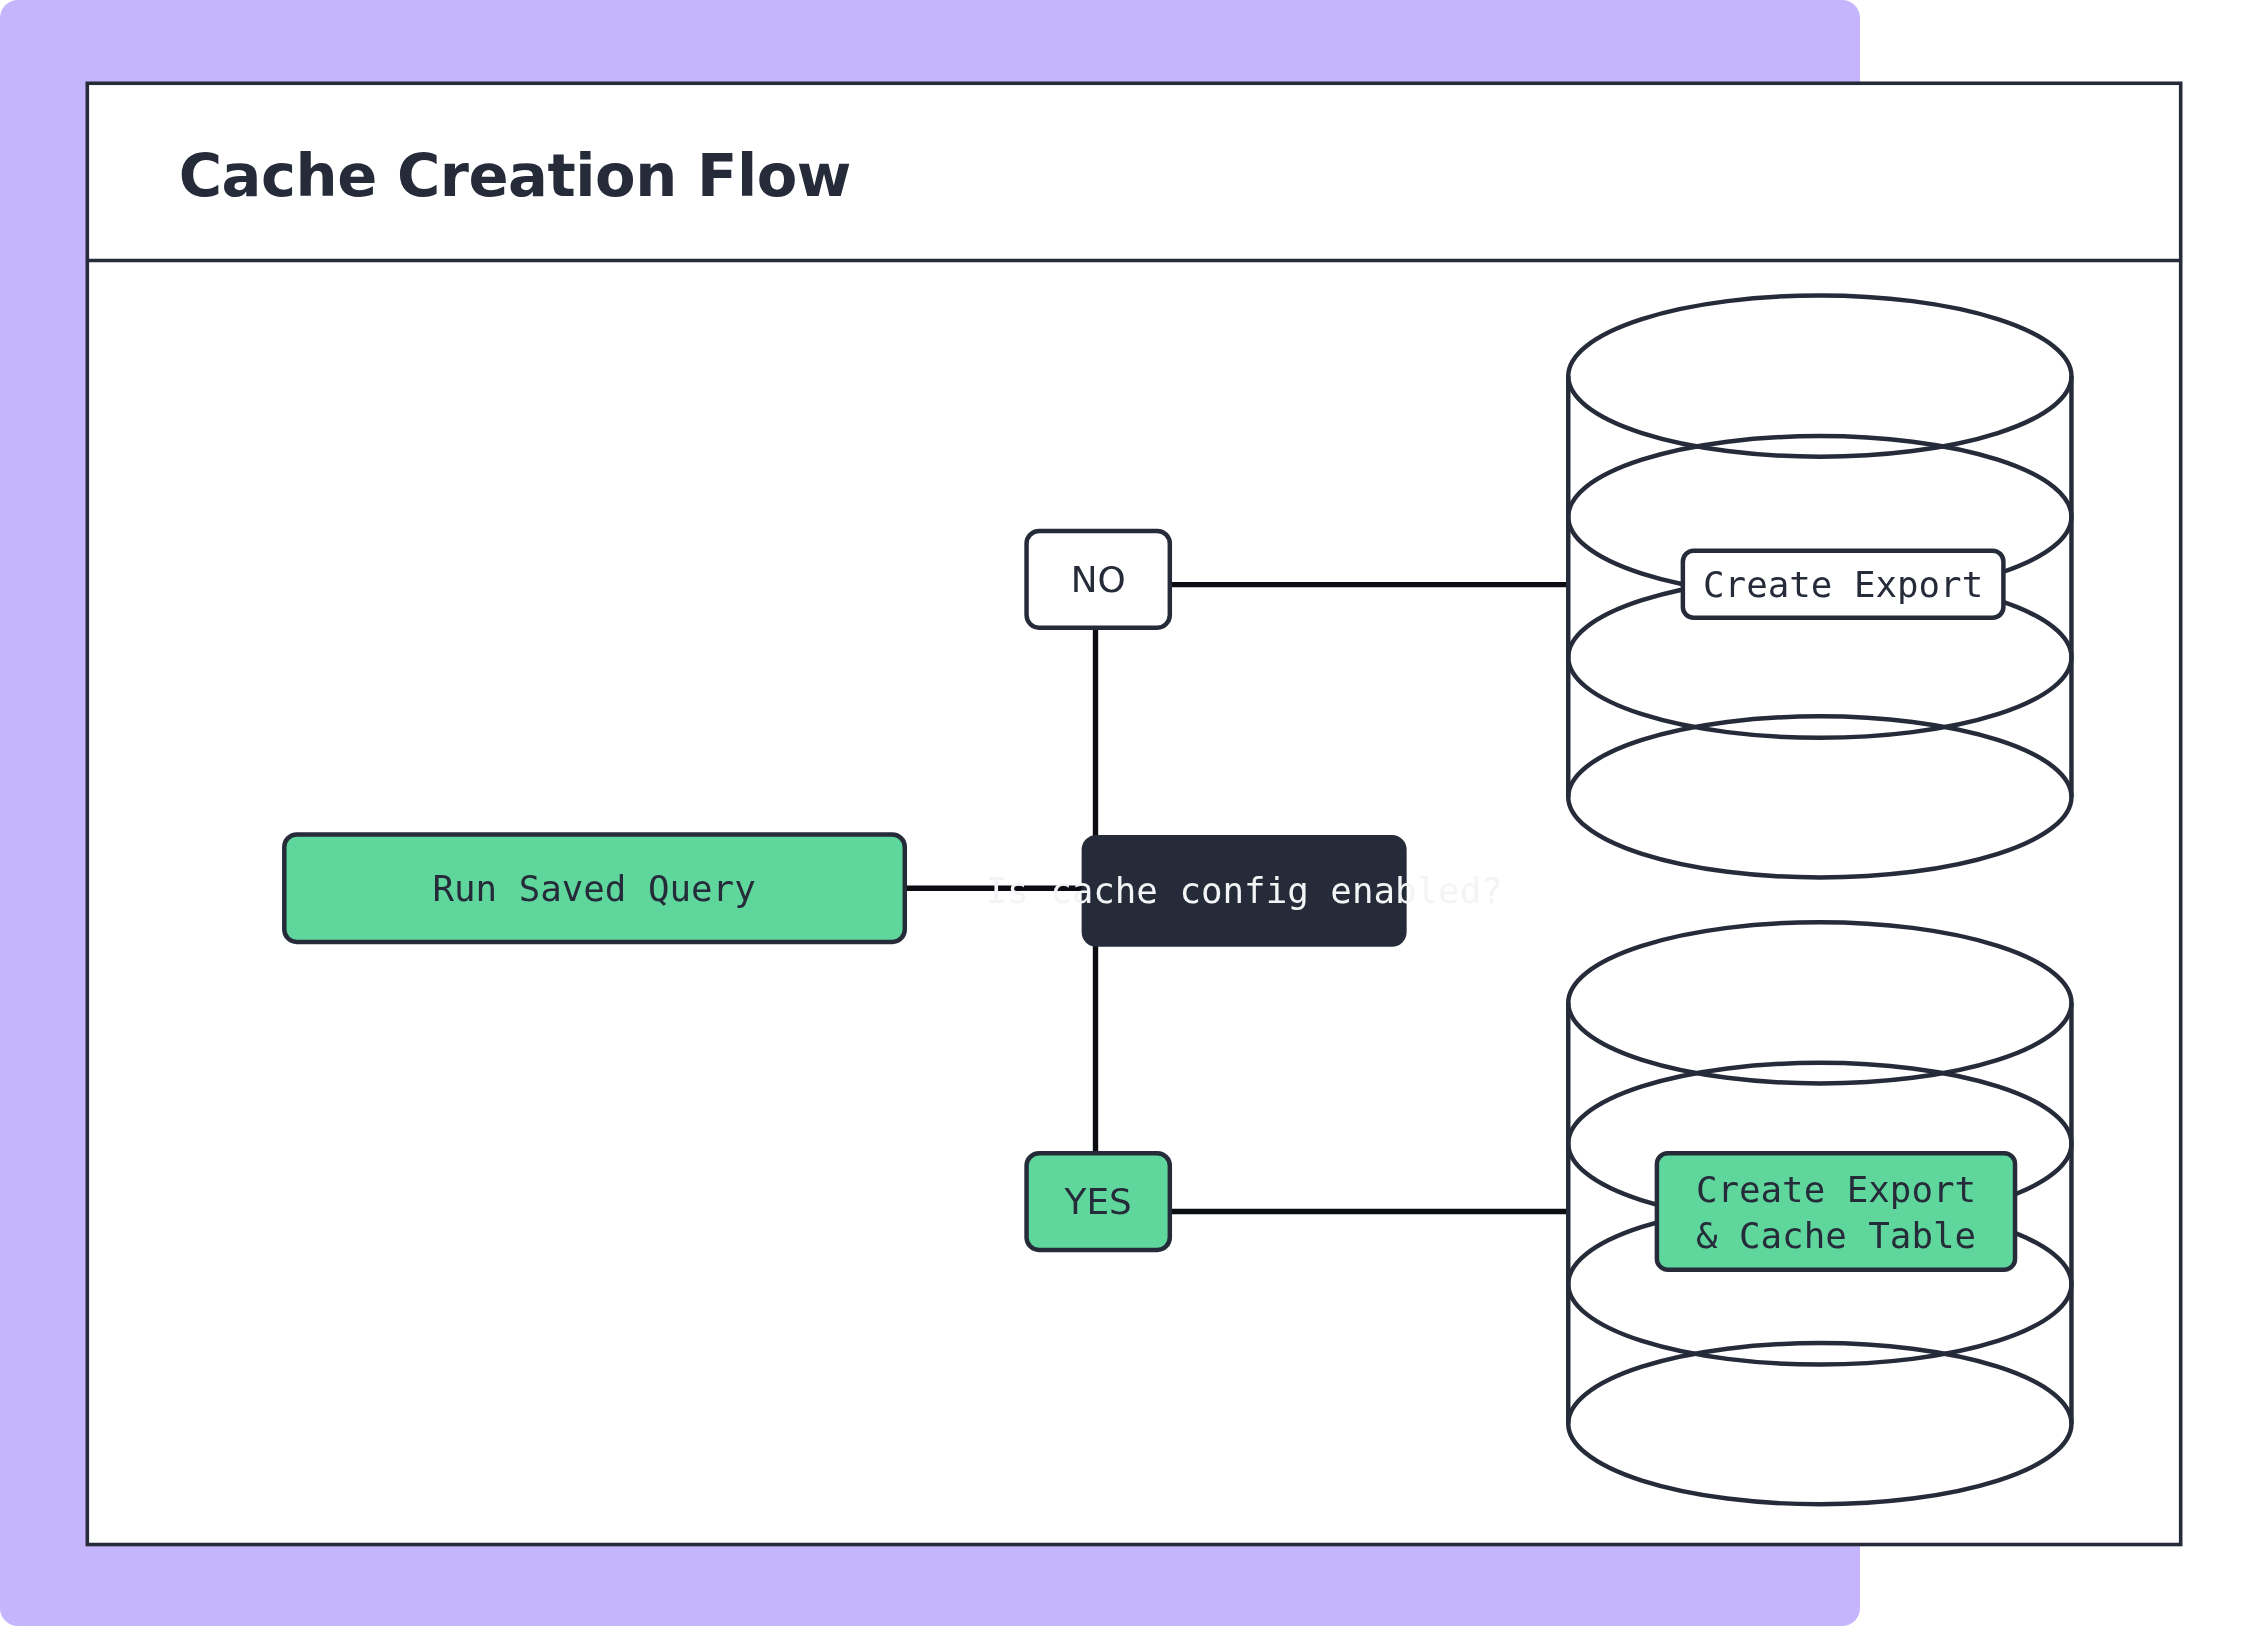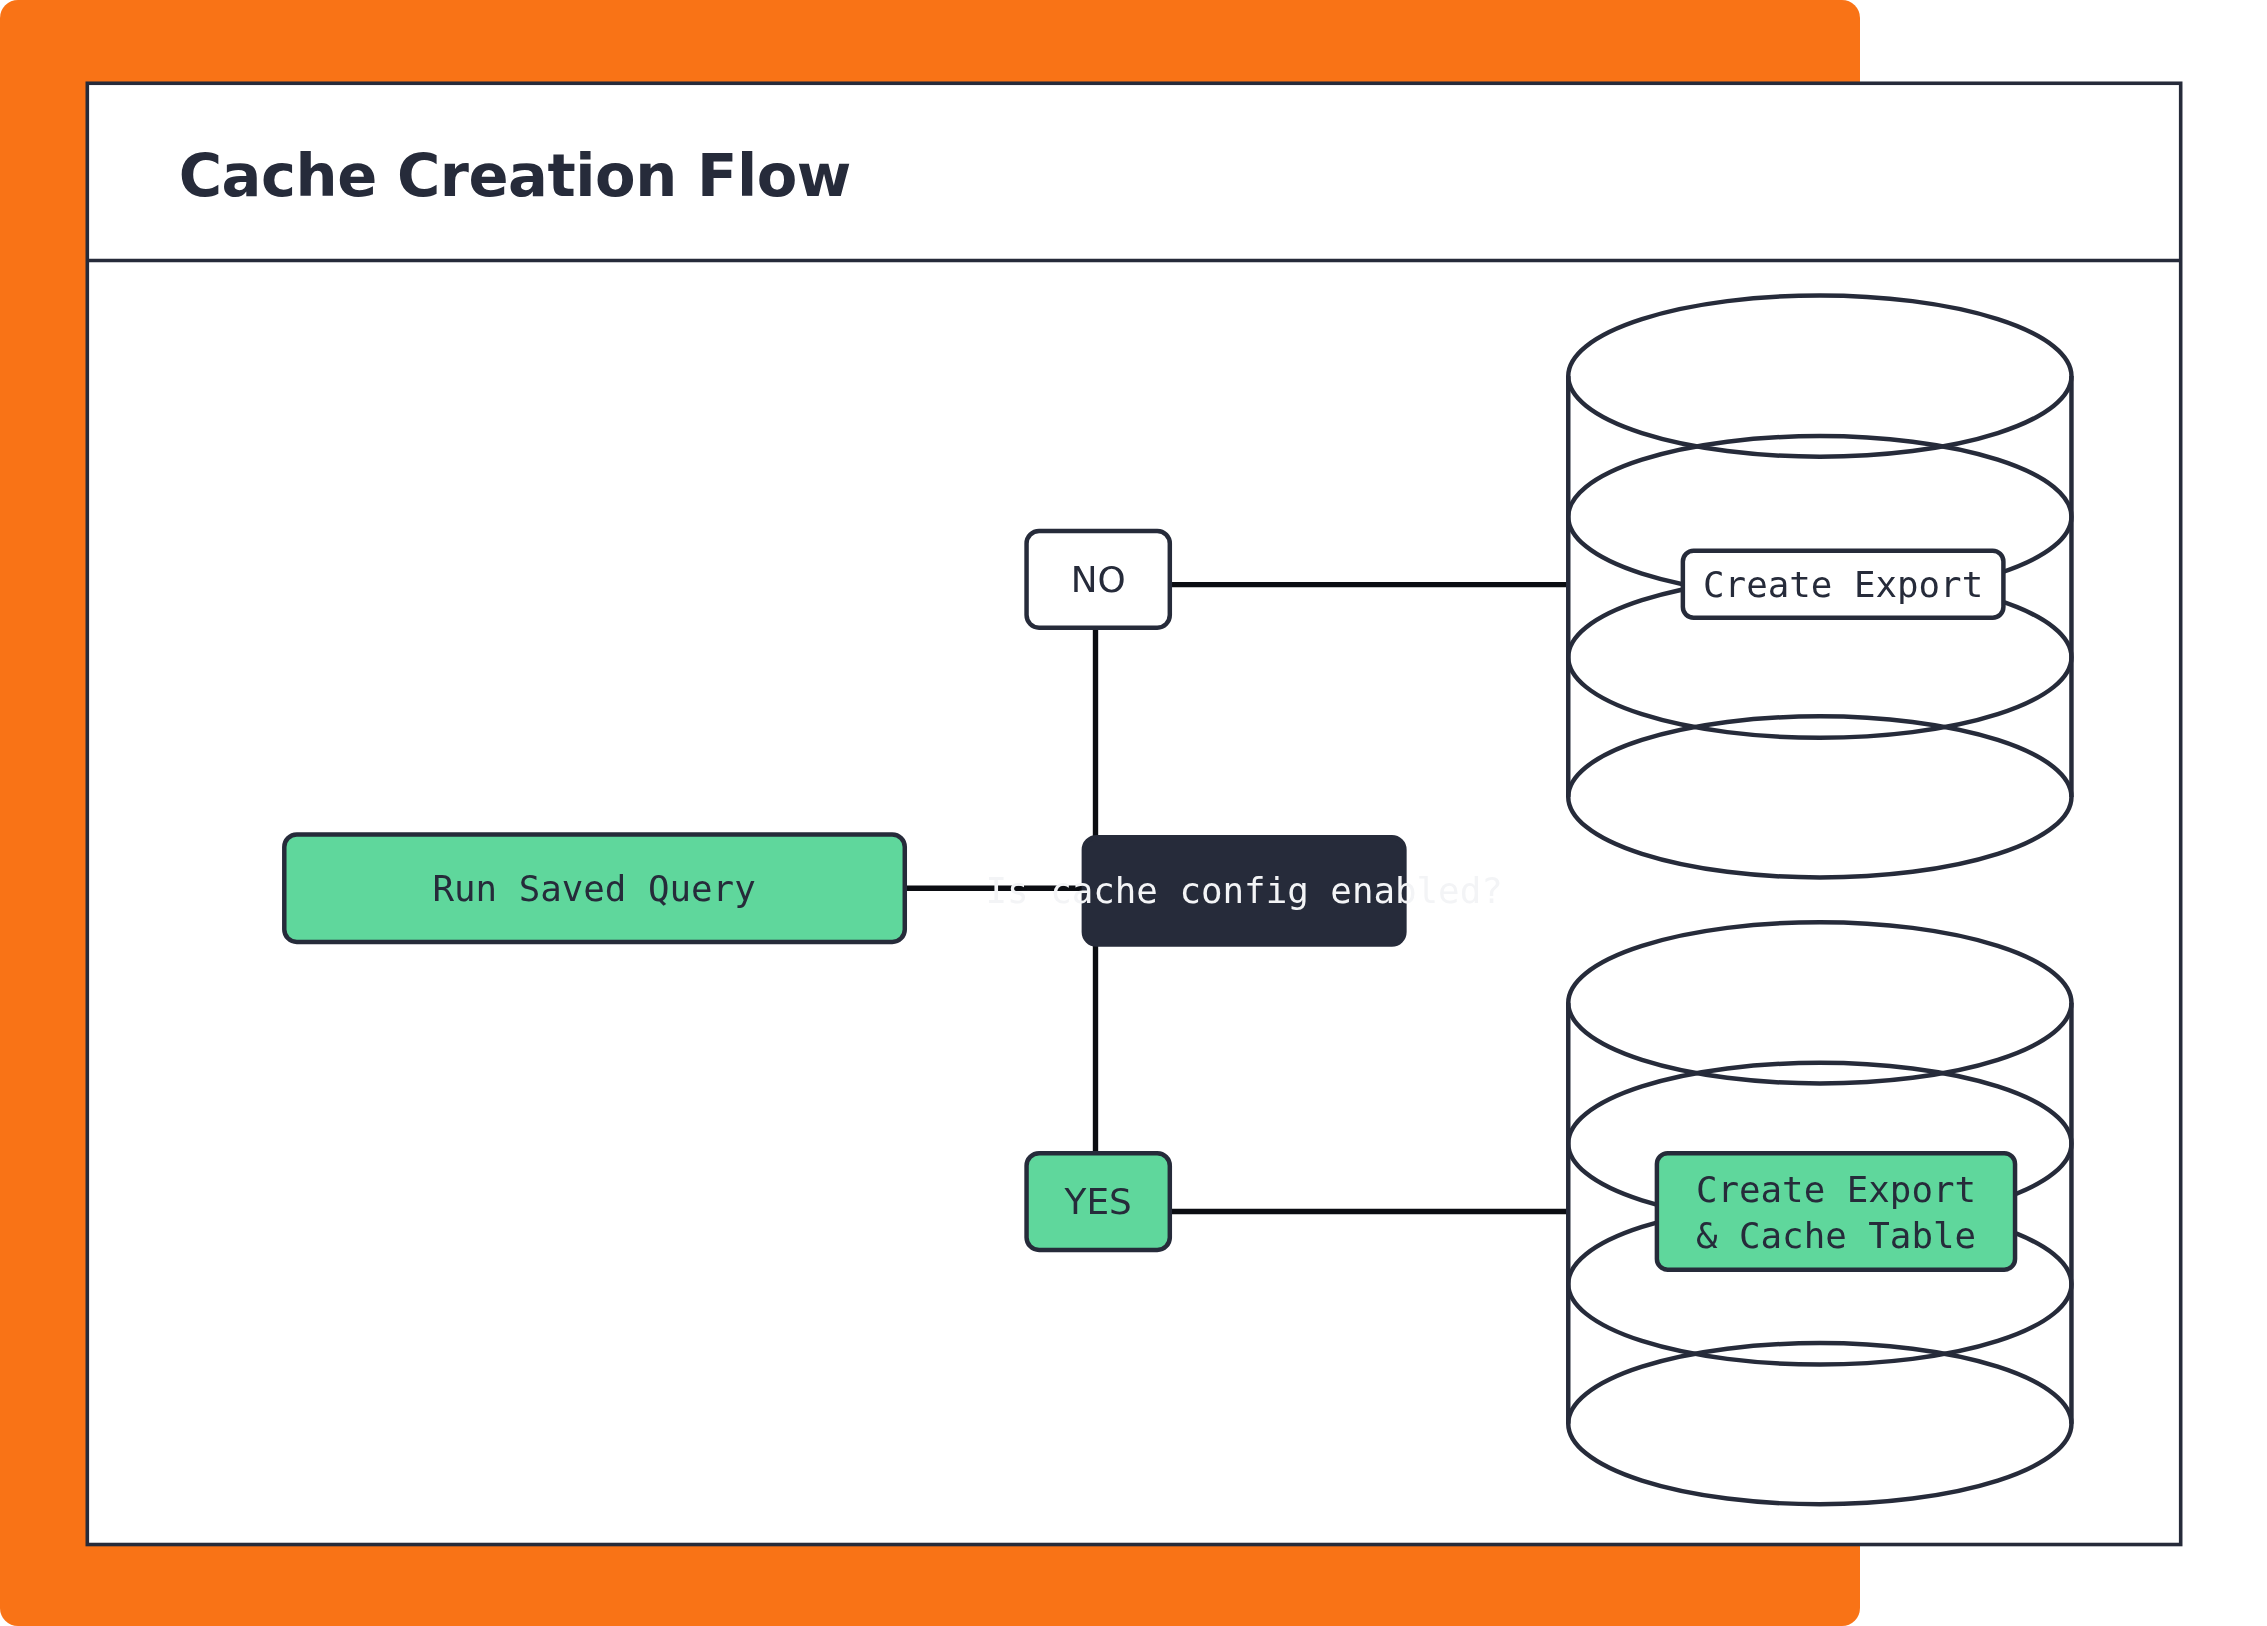--- a/index.html
+++ b/index.html
@@ -10,21 +10,21 @@
   body {
     width: 2268px;
     height: 1626px;
     font-family: "Liberation Sans", sans-serif;
     overflow: hidden;
   }
   #canvas {
     position: relative;
     width: 1860px;
     height: 1626px;
-    background: #f97316;
+    background: #c4b5fd;
     border-radius: 18px;
   }
   svg.diagram {
     position: absolute;
     top: 0;
     left: 0;
     width: 2268px;
     height: 1626px;
     display: block;
   }

